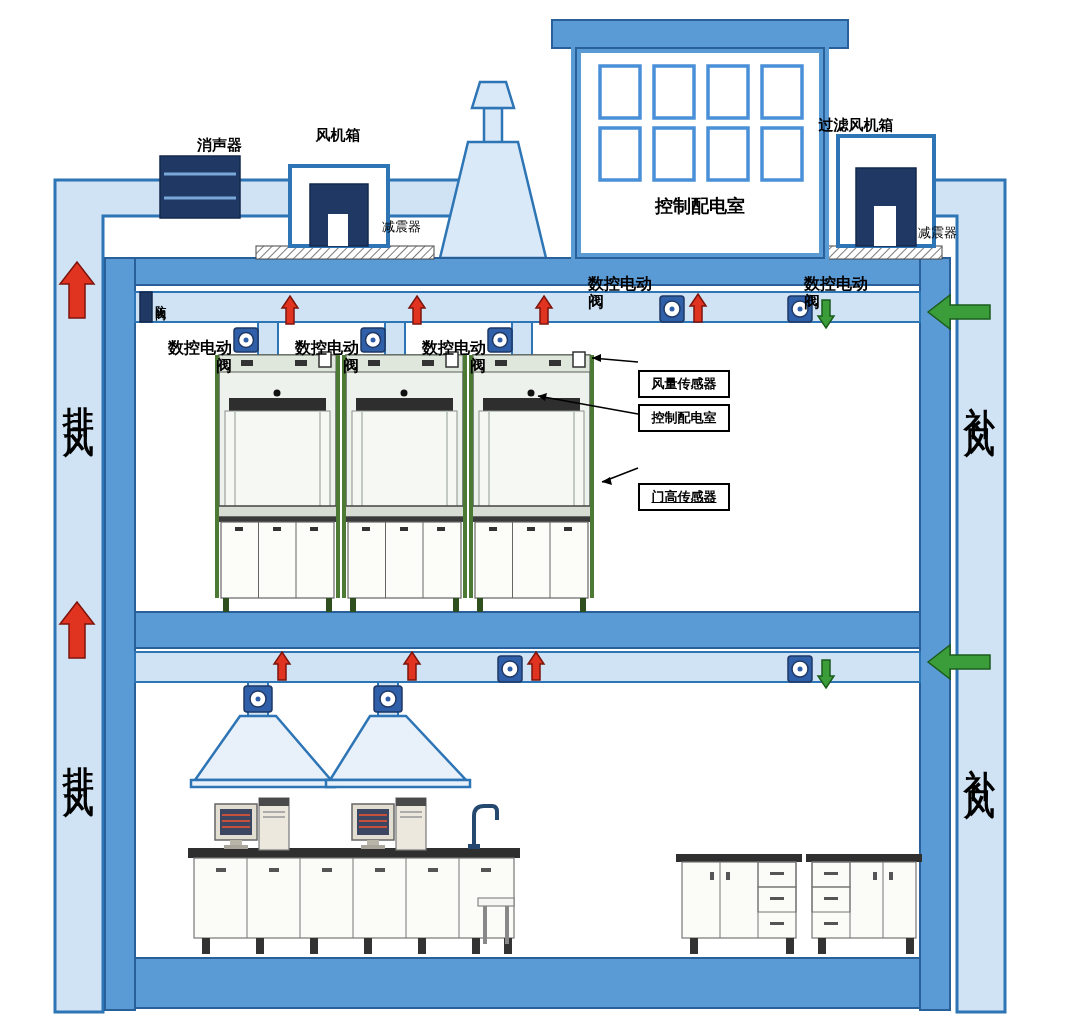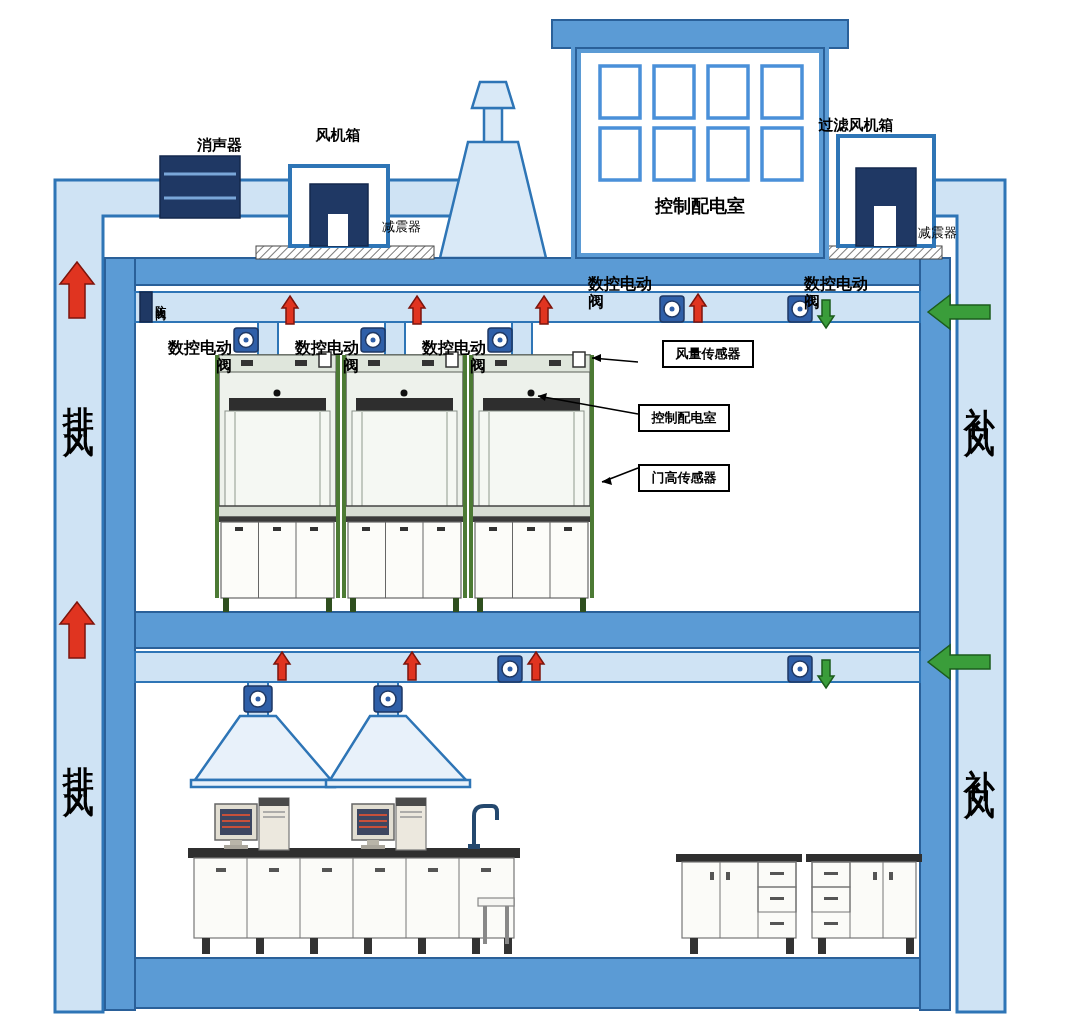--- a/index.html
+++ b/index.html
@@ -366,17 +366,17 @@
 <div class="lbl big vtext" style="left:961px;top:744px;height:130px;">补风</div>
 
 <div class="lbl vtext" style="left:154px;top:296px;height:72px;font-size:11px;font-weight:600;letter-spacing:2px;">防火阀</div>
 
 <div class="lbl vl r" style="left:162px;top:339px;width:70px;">数控电动阀</div>
 <div class="lbl vl r" style="left:289px;top:339px;width:70px;">数控电动阀</div>
 <div class="lbl vl r" style="left:416px;top:339px;width:70px;">数控电动阀</div>
 <div class="lbl vl" style="left:588px;top:275px;width:76px;">数控电动阀</div>
 <div class="lbl vl" style="left:804px;top:275px;width:76px;">数控电动阀</div>
 
-<div class="sensorbox" style="top:340px;margin-left:24px;">风量传感器</div>
+<div class="sensorbox" style="top:370px;">风量传感器</div>
 <div class="sensorbox" style="top:404px;">控制配电室</div>
-<div class="sensorbox" style="top:464px;">门高传感器</div>
+<div class="sensorbox" style="top:483px;text-decoration:underline;">门高传感器</div>
 
 </div>
 
 </body></html>

